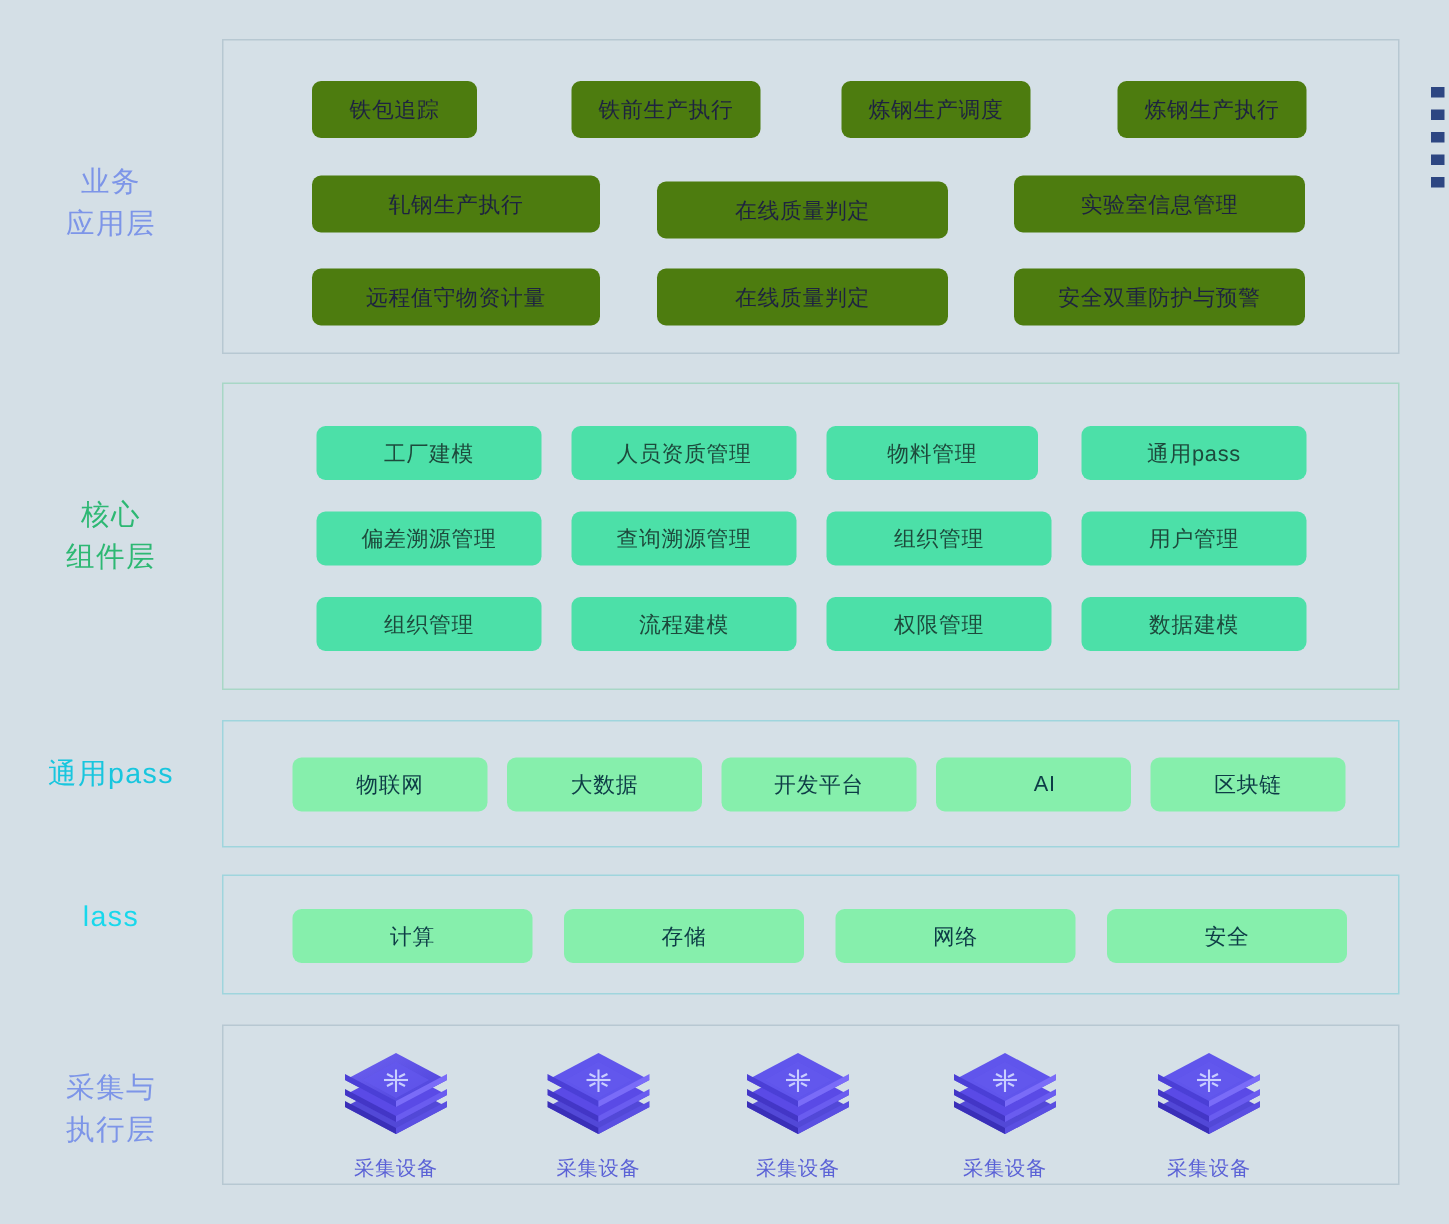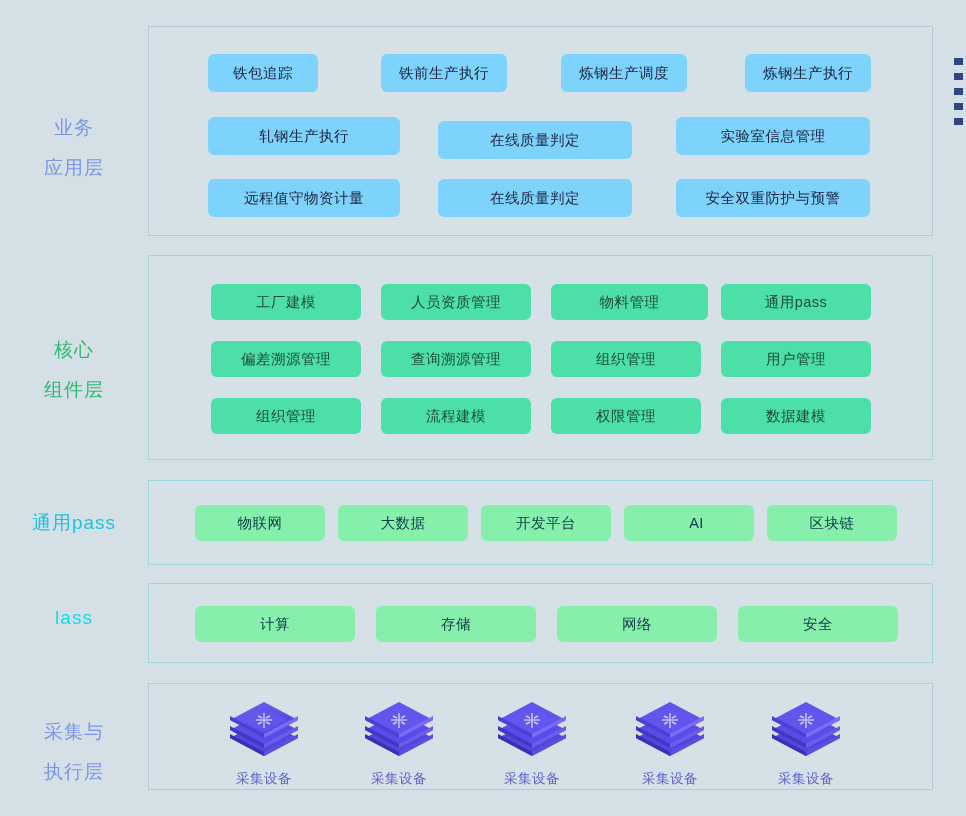--- a/index.html
+++ b/index.html
@@ -9,21 +9,21 @@
     font-family: "Liberation Sans", "DejaVu Sans", sans-serif;
     overflow: hidden;
   }
   #root { position: relative; width: 966px; height: 816px; }
   .layer-label {
     position: absolute;
     left: 0;
     width: 148px;
     text-align: center;
     font-size: 19px;
-    line-height: 40px;
+    line-height: 28px;
     font-weight: 400;
     letter-spacing: 1px;
     white-space: pre-line;
   }
   .panel {
     position: absolute;
     left: 148px;
     right: 0;
     background: rgba(255,255,255,0.045);
     border: 1px solid #b9cbd3;
@@ -36,21 +36,21 @@
     position: absolute;
     display: flex;
     align-items: center;
     justify-content: center;
     border-radius: 6px;
     font-size: 14.5px;
     letter-spacing: 0.5px;
     color: #2c2f45;
     user-select: none;
   }
-  .btn-blue { background: #7dd3fc; color: #1e2340; }
+  .btn-blue { background: #4d7c0f; color: #1e2340; }
   .btn-green { background: #4ce0a8; color: #1d4a3c; }
   .btn-cyan { background: #86efac; color: #0d3c46; }
 
   
   .panel-core { border-color: #a8d7c6; }
   .label-core { color: #2db873; }
 
   
   .panel-paas { border-color: #9fd5dd; }
   .label-paas { color: #18c6de; }
@@ -117,21 +117,21 @@
     <div class="edge-mark"></div>
     <div class="edge-mark"></div>
   </div>
 
   <div class="layer-label label-core" style="top:330px;">核心
 组件层</div>
   <div class="panel panel-core" style="top:255px; height:205px; left:148px; width:785px;">
 
     <div class="btn btn-green" style="left:62px; top:28px; width:150px; height:36px;">工厂建模</div>
     <div class="btn btn-green" style="left:232px; top:28px; width:150px; height:36px;">人员资质管理</div>
-    <div class="btn btn-green" style="left:402px; top:28px; width:157px; height:36px;">物料管理</div>
+    <div class="btn btn-green" style="left:402px; top:28px; width:141px; height:36px;">物料管理</div>
     <div class="btn btn-green" style="left:572px; top:28px; width:150px; height:36px;">通用pass</div>
 
     <div class="btn btn-green" style="left:62px; top:85px; width:150px; height:36px;">偏差溯源管理</div>
     <div class="btn btn-green" style="left:232px; top:85px; width:150px; height:36px;">查询溯源管理</div>
     <div class="btn btn-green" style="left:402px; top:85px; width:150px; height:36px;">组织管理</div>
     <div class="btn btn-green" style="left:572px; top:85px; width:150px; height:36px;">用户管理</div>
 
     <div class="btn btn-green" style="left:62px; top:142px; width:150px; height:36px;">组织管理</div>
     <div class="btn btn-green" style="left:402px; top:142px; width:150px; height:36px;">权限管理</div>
     <div class="btn btn-green" style="left:232px; top:142px; width:150px; height:36px;">流程建模</div>

